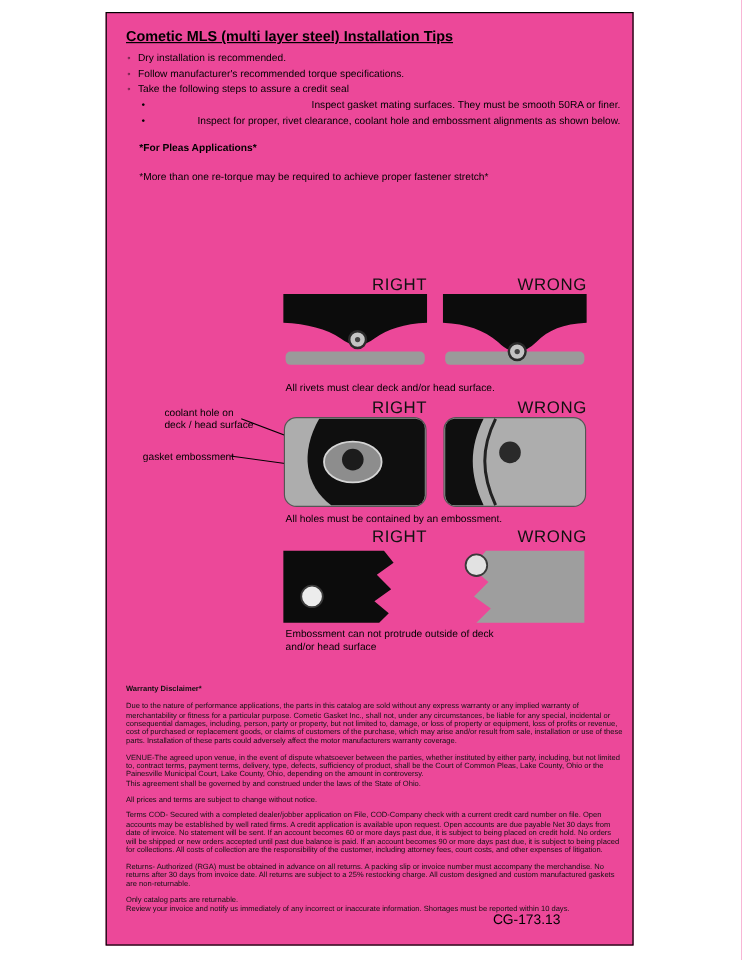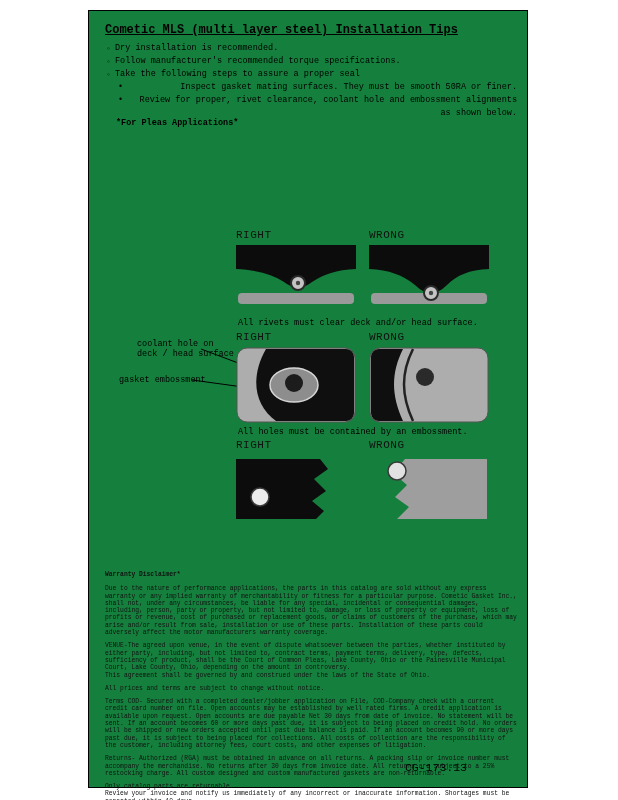--- a/index.html
+++ b/index.html
@@ -4,40 +4,40 @@
 <style>
   html,body { margin:0; padding:0; }
   body {
     width:618px; height:800px; position:relative;
     background:#ffffff; color:#000;
     font-family:"Liberation Sans", sans-serif;
     overflow:hidden;
   }
   .sheet {
     position:absolute; left:88px; top:10px; width:440px; height:778px;
-    border:1.5px solid #000; box-sizing:border-box; background:#15803d;font-family:Liberation Mono, monospace;
+    border:1.5px solid #000; box-sizing:border-box; background:#ec4899;
   }
   .title {
     position:absolute; left:16px; top:12px;
     font-size:12px; font-weight:bold; text-decoration:underline;
     white-space:nowrap;
   }
   .tips { position:absolute; left:16px; top:31px; width:412px; font-size:8.5px; line-height:13px; }
   .bullet { padding-left:10px; position:relative; }
   .bullet::before { content:"◦"; position:absolute; left:1px; top:0; font-size:8px; }
   .sub { padding-left:22px; position:relative;text-align:right; }
   .sub::before { content:"•"; position:absolute; left:13px; top:0; }
   .diesel { position:absolute; left:27px; top:106px; width:402px; font-size:8.5px; line-height:13px; }
   .diesel .dh { font-weight:bold; margin:0 0 7px 0; }
   .diesel p { margin:0 0 8px 0; white-space:pre-line; }
   .diesel .note { margin-top:11px; }
 
   .diag-label {
-    position:absolute; width:120px; text-align:left;
-    font-size:11px; letter-spacing:0.5px; color:#111;
+    position:absolute; width:120px; text-align:right;
+    font-size:14px; letter-spacing:0.5px; color:#111;
   }
   .fig { position:absolute; width:120px; }
   .fig svg { display:block; width:100%; height:100%; }
   .caption { position:absolute; left:149px; font-size:8.5px; line-height:11px; white-space:pre-line; }
   .ann { position:absolute; font-size:8.5px; line-height:10px; white-space:pre-line; }
   .leader { position:absolute; left:0; top:318px; width:300px; height:92px; pointer-events:none; }
   .legal { position:absolute; left:16px; top:560px; width:414px; font-size:6.3px; line-height:7.3px; color:#111; }
   .legal .lh { font-weight:bold; margin:0 0 7px 0; }
   .legal p { margin:0 0 6px 0; white-space:pre-line; }
   .code { position:absolute; right:60px; top:750px; font-size:11.5px; }
@@ -45,27 +45,28 @@
 </head>
 <body>
 
 <div class="sheet">
 
   <div class="title">Cometic MLS (multi layer steel) Installation Tips</div>
 
   <div class="tips">
     <div class="bullet">Dry installation is recommended.</div>
     <div class="bullet">Follow manufacturer's recommended torque specifications.</div>
-    <div class="bullet">Take the following steps to assure a proper seal</div>
+    <div class="bullet">Take the following steps to assure a credit seal</div>
     <div class="sub">Inspect gasket mating surfaces.  They must be smooth 50RA or finer.</div>
-    <div class="sub">Review for proper, rivet clearance, coolant hole and embossment alignments as shown below.</div>
+    <div class="sub">Inspect for proper, rivet clearance, coolant hole and embossment alignments as shown below.</div>
   </div>
 
   <div class="diesel">
     <div class="dh">*For Pleas Applications*</div>
+    <p class="note">*More than one re-torque may be required to achieve proper fastener stretch*</p>
   </div>
 
   <div class="diag-label" style="left:147px; top:218px;">RIGHT</div>
   <div class="diag-label" style="left:280px; top:218px;">WRONG</div>
 
   <div class="fig" style="left:147px; top:234px; height:62px;">
     <svg viewBox="0 0 120 62">
       <rect x="2" y="48" width="116" height="11" rx="4" fill="#9a9a9a"></rect>
       <path d="M0,0 H120 V24 C100,25 88,29 76,37 Q62,48 48,37 C36,29 20,25 0,24 Z" fill="#0c0c0c"></path>
       <circle cx="62" cy="38" r="7" fill="#c4c4c4" stroke="#2a2a2a" stroke-width="2"></circle>
@@ -119,20 +120,22 @@
       <path d="M0,2 H84 L92,12 L78,22 L90,34 L76,44 L88,54 L80,62 H0 Z" fill="#0c0c0c"></path>
       <circle cx="24" cy="40" r="9" fill="#ececec" stroke="#3a3a3a" stroke-width="1.5"></circle>
     </svg>
   </div>
   <div class="fig" style="left:280px; top:446px; height:64px;">
     <svg viewBox="0 0 120 64">
       <path d="M36,2 H118 V62 H28 L40,50 L26,40 L38,28 L24,16 Z" fill="#9e9e9e"></path>
       <circle cx="28" cy="14" r="9" fill="#e2e2e2" stroke="#3a3a3a" stroke-width="1.5"></circle>
     </svg>
   </div>
+  <div class="caption" style="top:512px;">Embossment can not protrude outside of deck
+and/or head surface</div>
 
   <div class="legal">
     <div class="lh">Warranty Disclaimer*</div>
     <p>Due to the nature of performance applications, the parts in this catalog are sold without any express warranty or any implied warranty of merchantability or fitness for a particular purpose.  Cometic Gasket Inc., shall not, under any circumstances, be liable for any special, incidental or consequential damages, including, person, party or property, but not limited to, damage, or loss of property or equipment, loss of profits or revenue, cost of purchased or replacement goods, or claims of customers of the purchase, which may arise and/or result from sale, installation or use of these parts.  Installation of these parts could adversely affect the motor manufacturers warranty coverage.</p>
     <p>VENUE-The agreed upon venue, in the event of dispute whatsoever between the parties, whether instituted by either party, including, but not limited to, contract terms, payment terms, delivery, type, defects, sufficiency of product, shall be the Court of Common Pleas, Lake County, Ohio or the Painesville Municipal Court, Lake County, Ohio, depending on the amount in controversy.
 This agreement shall be governed by and construed under the laws of the State of Ohio.</p>
     <p>All prices and terms are subject to change without notice.</p>
     <p>Terms COD- Secured with a completed dealer/jobber application on File, COD-Company check with a current credit card number on file.  Open accounts may be established by well rated firms.  A credit application is available upon request.  Open accounts are due payable Net 30 days from date of invoice.  No statement will be sent.  If an account becomes 60 or more days past due, it is subject to being placed on credit hold.  No orders will be shipped or new orders accepted until past due balance is paid.  If an account becomes 90 or more days past due, it is subject to being placed for collections.  All costs of collection are the responsibility of the customer, including attorney fees, court costs, and other expenses of litigation.</p>
     <p>Returns- Authorized (RGA) must be obtained in advance on all returns.  A packing slip or invoice number must accompany the merchandise.  No returns after 30 days from invoice date.  All returns are subject to a 25% restocking charge.  All custom designed and custom manufactured gaskets are non-returnable.</p>
     <p>Only catalog parts are returnable.

